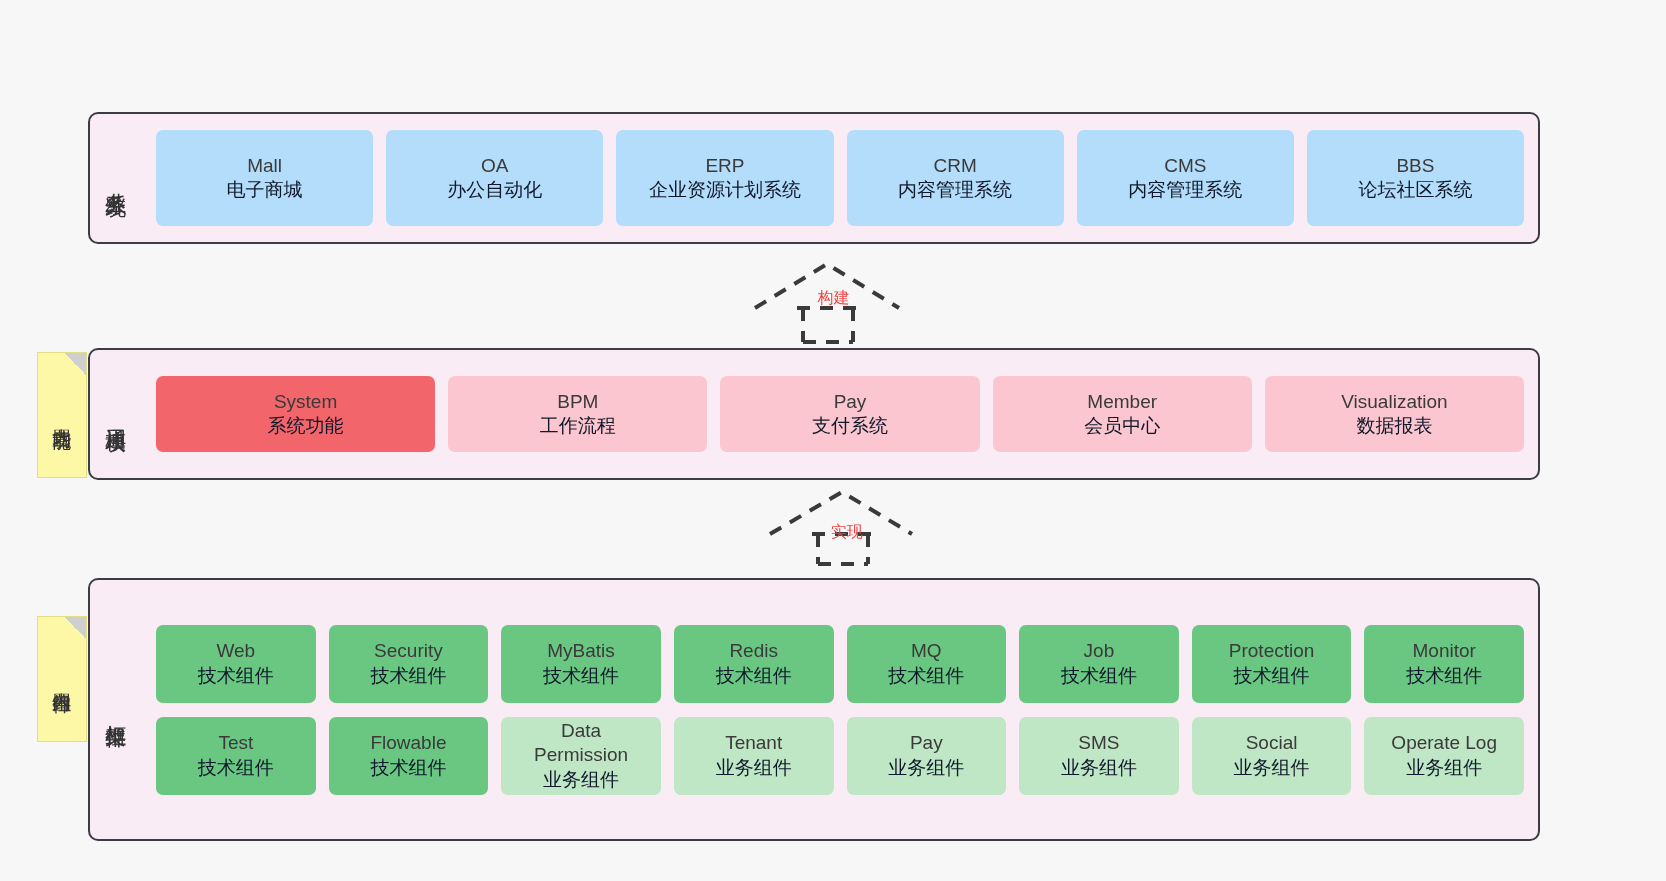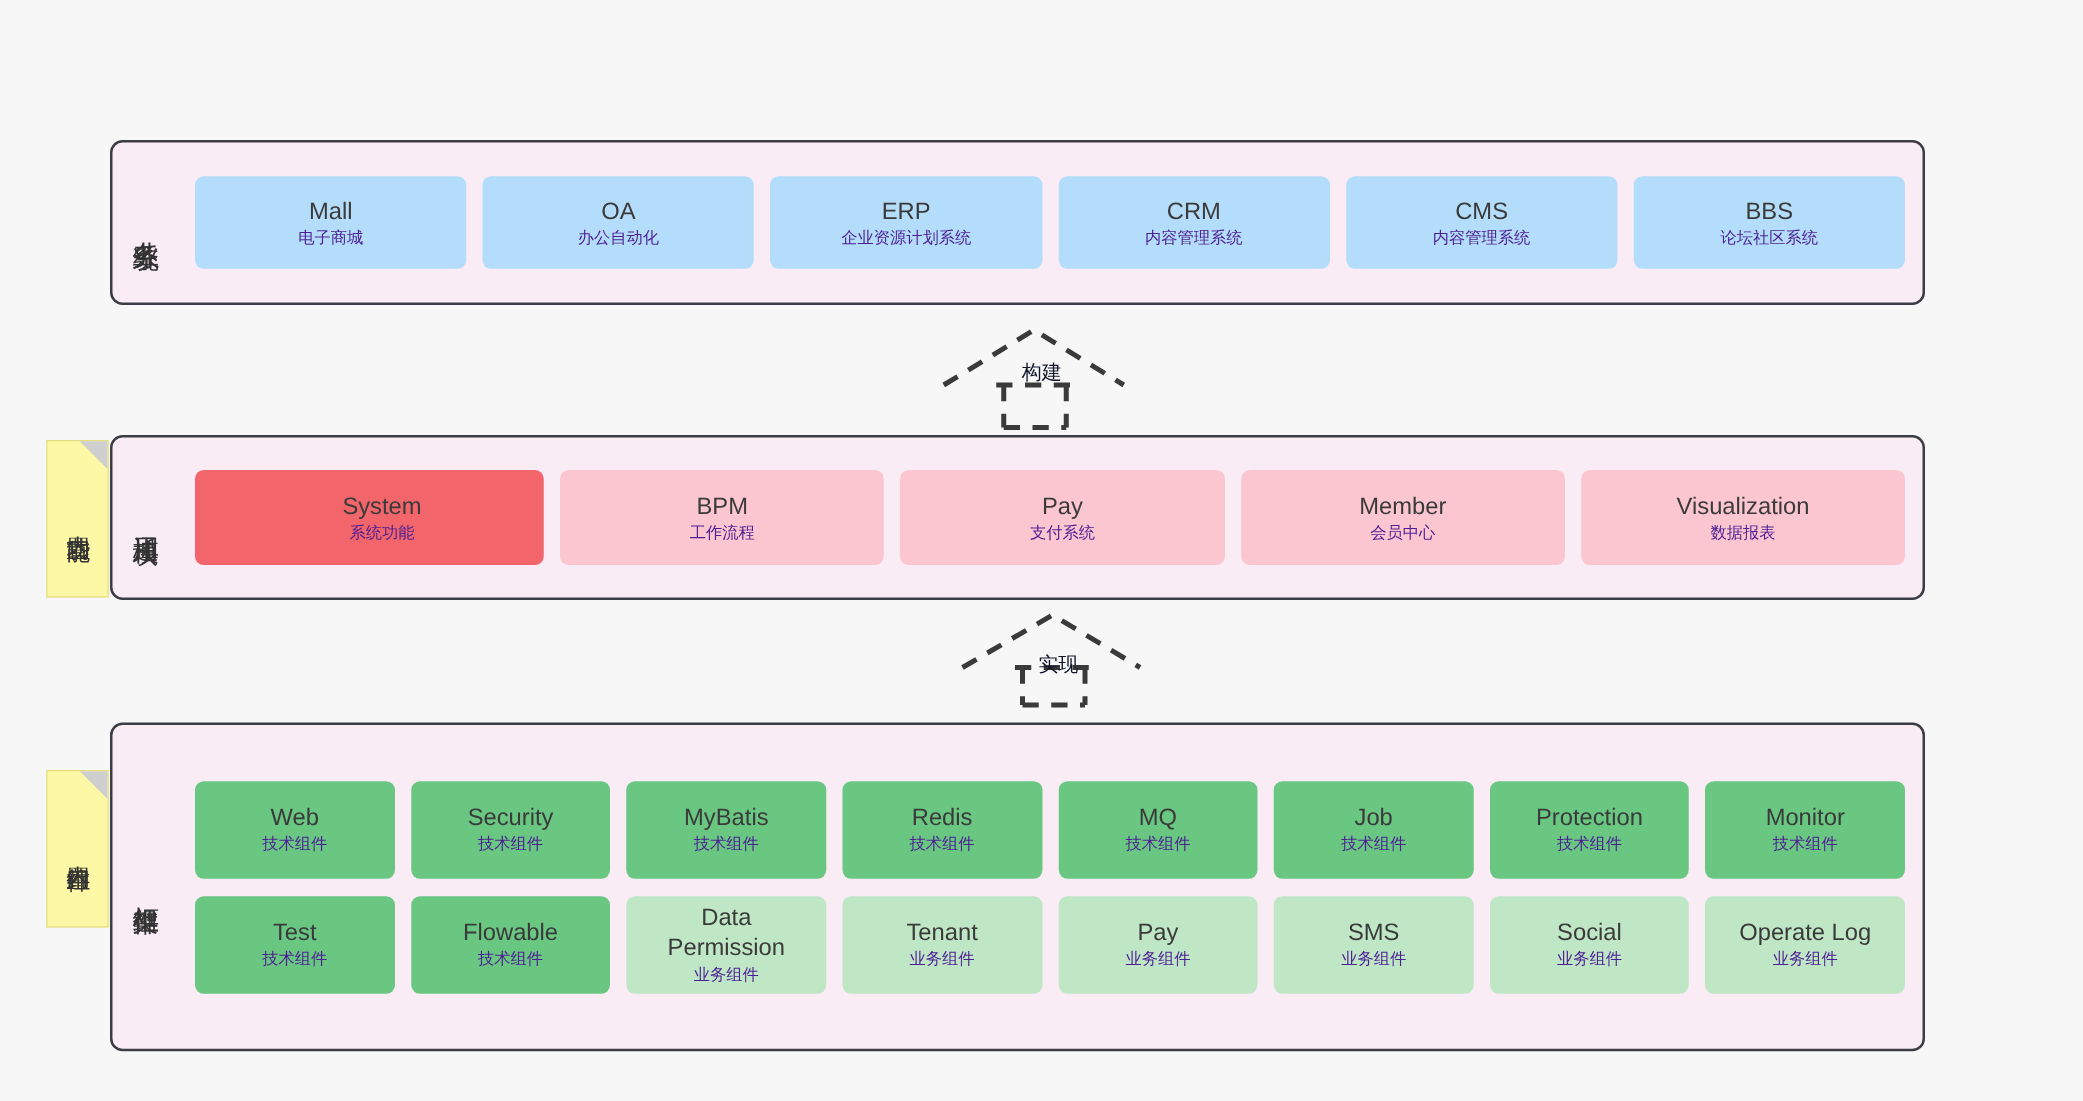--- a/index.html
+++ b/index.html
@@ -63,34 +63,34 @@
     display: flex;
     flex-direction: column;
     align-items: center;
     justify-content: center;
     text-align: center;
     line-height: 1.28;
     padding: 6px 4px;
     min-width: 0;
   }
   .card .t1 { font-size: 19px; color: #3a3a3a; }
-  .card .t2 { font-size: 13px; color: #4c1d95; }
+  .card .t2 { font-size: 19px; color: #0f172a; }
 
   .card.blue       { background: #b3ddfa; }
   .card.red        { background: #f2666b; padding-left: 24px; }
   .card.pink       { background: #fbc6cf; }
   .card.green      { background: #69c782; }
   .card.lightgreen { background: #bfe7c6; }
 
   
   #layer-business  { left: 88px;  top: 112px; width: 1452px; height: 132px; }
   #layer-common    { left: 88px;  top: 348px; width: 1452px; height: 132px; }
   #layer-framework { left: 88px;  top: 578px; width: 1452px; height: 263px; }
 
-  #layer-business  .row { height: 74px; }
+  #layer-business  .row { height: 96px; }
   #layer-common    .row { height: 76px; }
   #layer-framework .row { height: 78px; }
 
   
   .note {
     position: absolute;
     background: #fcf8a6;
     border: 1px solid #e3dd86;
     display: flex;
     align-items: center;
@@ -119,21 +119,21 @@
   .connector {
     position: absolute;
     z-index: 2;
   }
   .connector svg { display: block; overflow: visible; }
   .connector .conn-label {
     position: absolute;
     left: 50%;
     transform: translateX(-50%);
     font-size: 16px;
-    color: #0f172a;
+    color: #ef4444;
     background: transparent;
     white-space: nowrap;
     user-select: none;
   }
   #connector-build      { left: 745px; top: 252px; width: 170px; height: 92px; }
   #connector-build .conn-label  { top: 36px; left: 52%; }
   #connector-implement  { left: 760px; top: 486px; width: 170px; height: 80px; }
   #connector-implement .conn-label { top: 36px; left: 51%; }
 </style>
 </head>

